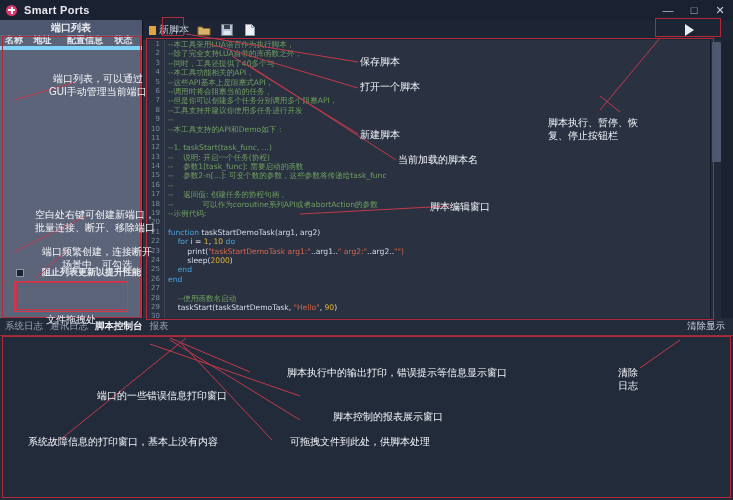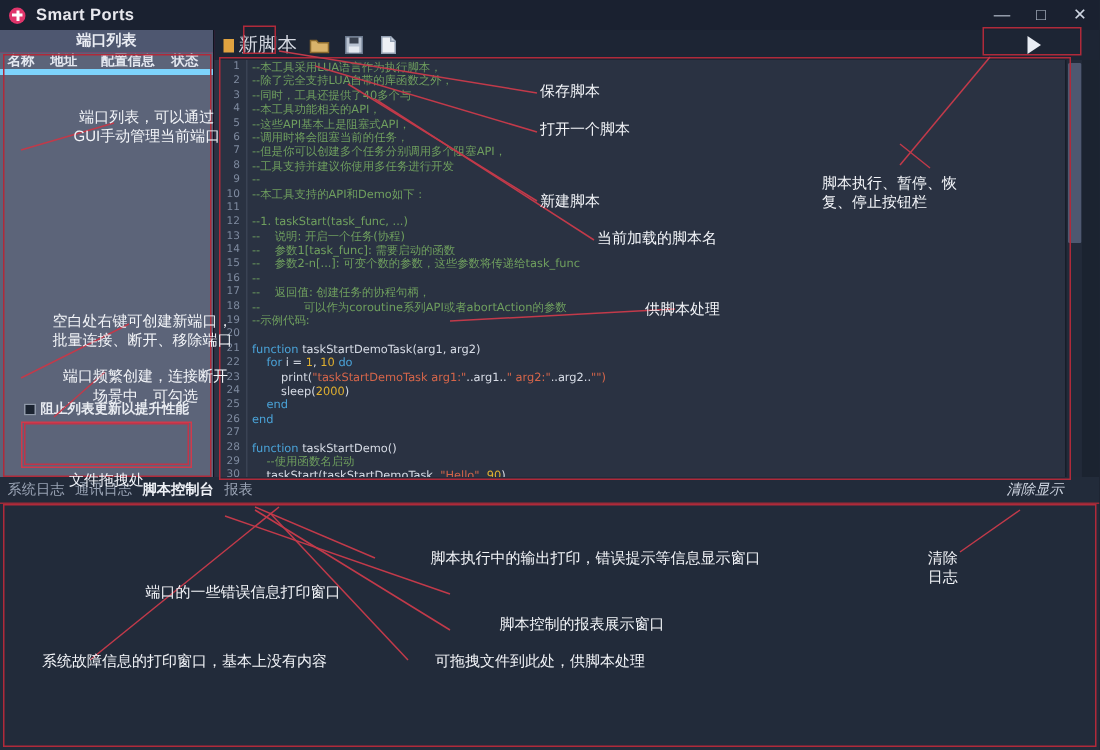--- a/index.html
+++ b/index.html
@@ -56,21 +56,21 @@
   .col-state{ width:28px; }
   .left-body { height:268px; background:#5c6479; }
 
   
   .script-toolbar {
     position:absolute; left:143px; top:20px; width:590px; height:20px;
     background:#1d2534; display:flex; align-items:center;
   }
   .tool-tab {
     display:flex; align-items:center; gap:3px;
-    margin-left:6px; color:#d6dae3; font-size:13px;
+    margin-left:6px; color:#d6dae3; font-size:10px;
   }
   .tool-tab .doc-glyph {
     width:7px; height:9px; background:#e0a340; display:inline-block;
   }
   .tool-btn {
     width:17px; height:15px; margin-left:6px;
     display:flex; align-items:center; justify-content:center;
   }
   .tool-btn svg { display:block; }
   .play-zone {
@@ -114,21 +114,21 @@
   }
 
   
   .bottom-tabs {
     position:absolute; left:0; top:318px; width:733px; height:17px;
     background:#222b3a; display:flex; align-items:center;
   }
   .btab { font-size:9.5px; color:#9aa4b5; margin-left:7px; }
   .btab.active { color:#eef1f6; font-weight:bold; }
   .btab:first-child { margin-left:5px; }
-  .clear-btn { margin-left:auto; margin-right:24px; font-size:9.5px; color:#cfd6e2;font-style:italic; }
+  .clear-btn { margin-left:auto; margin-right:8px; font-size:9.5px; color:#cfd6e2; }
 
   
   .console {
     position:absolute; left:0; top:335px; width:733px; height:165px;
     background:#222b3a; border-top:1px solid #9a2b38;
   }
 
   
   .anno {
     position:absolute; color:#f2f4f8; font-size:10px;
@@ -137,21 +137,21 @@
   }
   svg.overlay {
     position:absolute; left:0; top:0; width:733px; height:500px;
     pointer-events:none;
   }
   .redbox {
     position:absolute; border:1px solid #b02a3a; pointer-events:none;
   }
   .redbox.bright { border-color:#d03a4c; }
   .checkrow {
-    position:absolute; left:16px; top:266px; display:flex; align-items:center; gap:3px;
+    position:absolute; left:16px; top:266px; display:flex; align-items:center; gap:18px;
   }
   .checkbox {
     width:8px; height:8px; background:#1b2330; border:1px solid #8e97a8;
   }
   .checkrow .lbl { color:#e8ebf1; font-size:9px; font-weight:bold;
     font-family:"DejaVu Serif","Liberation Serif",serif; }
   .dragzone {
     position:absolute; left:16px; top:282px; width:110px; height:28px;
     border:1px solid #c0354a; display:flex; align-items:center; justify-content:center;
   }
@@ -269,21 +269,20 @@
         <div class="ln"><span class="cmt">--            可以作为coroutine系列API或者abortAction的参数</span></div>
         <div class="ln"><span class="cmt">--示例代码:</span></div>
         <div class="ln"><span class="cmt"></span></div>
         <div class="ln"><span class="kw">function </span><span class="fn">taskStartDemoTask(arg1, arg2)</span></div>
         <div class="ln"><span class="kw">    for </span><span class="fn">i = </span><span class="num">1</span><span class="fn">, </span><span class="num">10</span><span class="kw"> do</span></div>
         <div class="ln"><span class="fn">        print(</span><span class="str">"taskStartDemoTask arg1:"</span><span class="fn">..arg1..</span><span class="str">" arg2:"</span><span class="fn">..arg2..</span><span class="str">"")</span></div>
         <div class="ln"><span class="fn">        sleep(</span><span class="num">2000</span><span class="fn">)</span></div>
         <div class="ln"><span class="kw">    end</span></div>
         <div class="ln"><span class="kw">end</span></div>
         <div class="ln"><span class="fn"></span></div>
-        <div class="ln"><span class="kw">function </span><span class="fn">taskStartDemo()</span></div>
         <div class="ln"><span class="cmt">    --使用函数名启动</span></div>
         <div class="ln"><span class="fn">    taskStart(taskStartDemoTask, </span><span class="str">"Hello"</span><span class="fn">, </span><span class="num">90</span><span class="fn">)</span></div>
       </div>
     <div class="scrollbar-v">
       <div class="scroll-thumb"></div>
     </div>
   </div>
 
   <div class="bottom-tabs">
     <div class="btab">系统日志</div>
@@ -336,23 +335,23 @@
 GUI手动管理当前端口</div>
   <div class="anno" style="left:35px; top:208px; text-align:center;">空白处右键可创建新端口，
 批量连接、断开、移除端口</div>
   <div class="anno" style="left:42px; top:245px; text-align:center;">端口频繁创建，连接断开
 场景中，可勾选</div>
 
   <div class="anno" style="left:360px; top:55px;">保存脚本</div>
   <div class="anno" style="left:360px; top:80px;">打开一个脚本</div>
   <div class="anno" style="left:360px; top:128px;">新建脚本</div>
   <div class="anno" style="left:398px; top:153px;">当前加载的脚本名</div>
-  <div class="anno" style="left:430px; top:200px;">供脚本处理</div>
+  <div class="anno" style="left:430px; top:200px;">脚本编辑窗口</div>
   <div class="anno" style="left:548px; top:116px;">脚本执行、暂停、恢复、停止按钮栏</div>
 
   <div class="anno" style="left:287px; top:366px;">脚本执行中的输出打印，错误提示等信息显示窗口</div>
   <div class="anno" style="left:333px; top:410px;">脚本控制的报表展示窗口</div>
   <div class="anno" style="left:97px; top:389px;">端口的一些错误信息打印窗口</div>
   <div class="anno" style="left:290px; top:435px;">可拖拽文件到此处，供脚本处理</div>
   <div class="anno" style="left:28px; top:435px;">系统故障信息的打印窗口，基本上没有内容</div>
-  <div class="anno" style="left:618px; top:366px;text-align:center;">清除日志</div>
+  <div class="anno" style="left:618px; top:366px;">清除日志</div>
 
 </div>
 
 </body></html>

